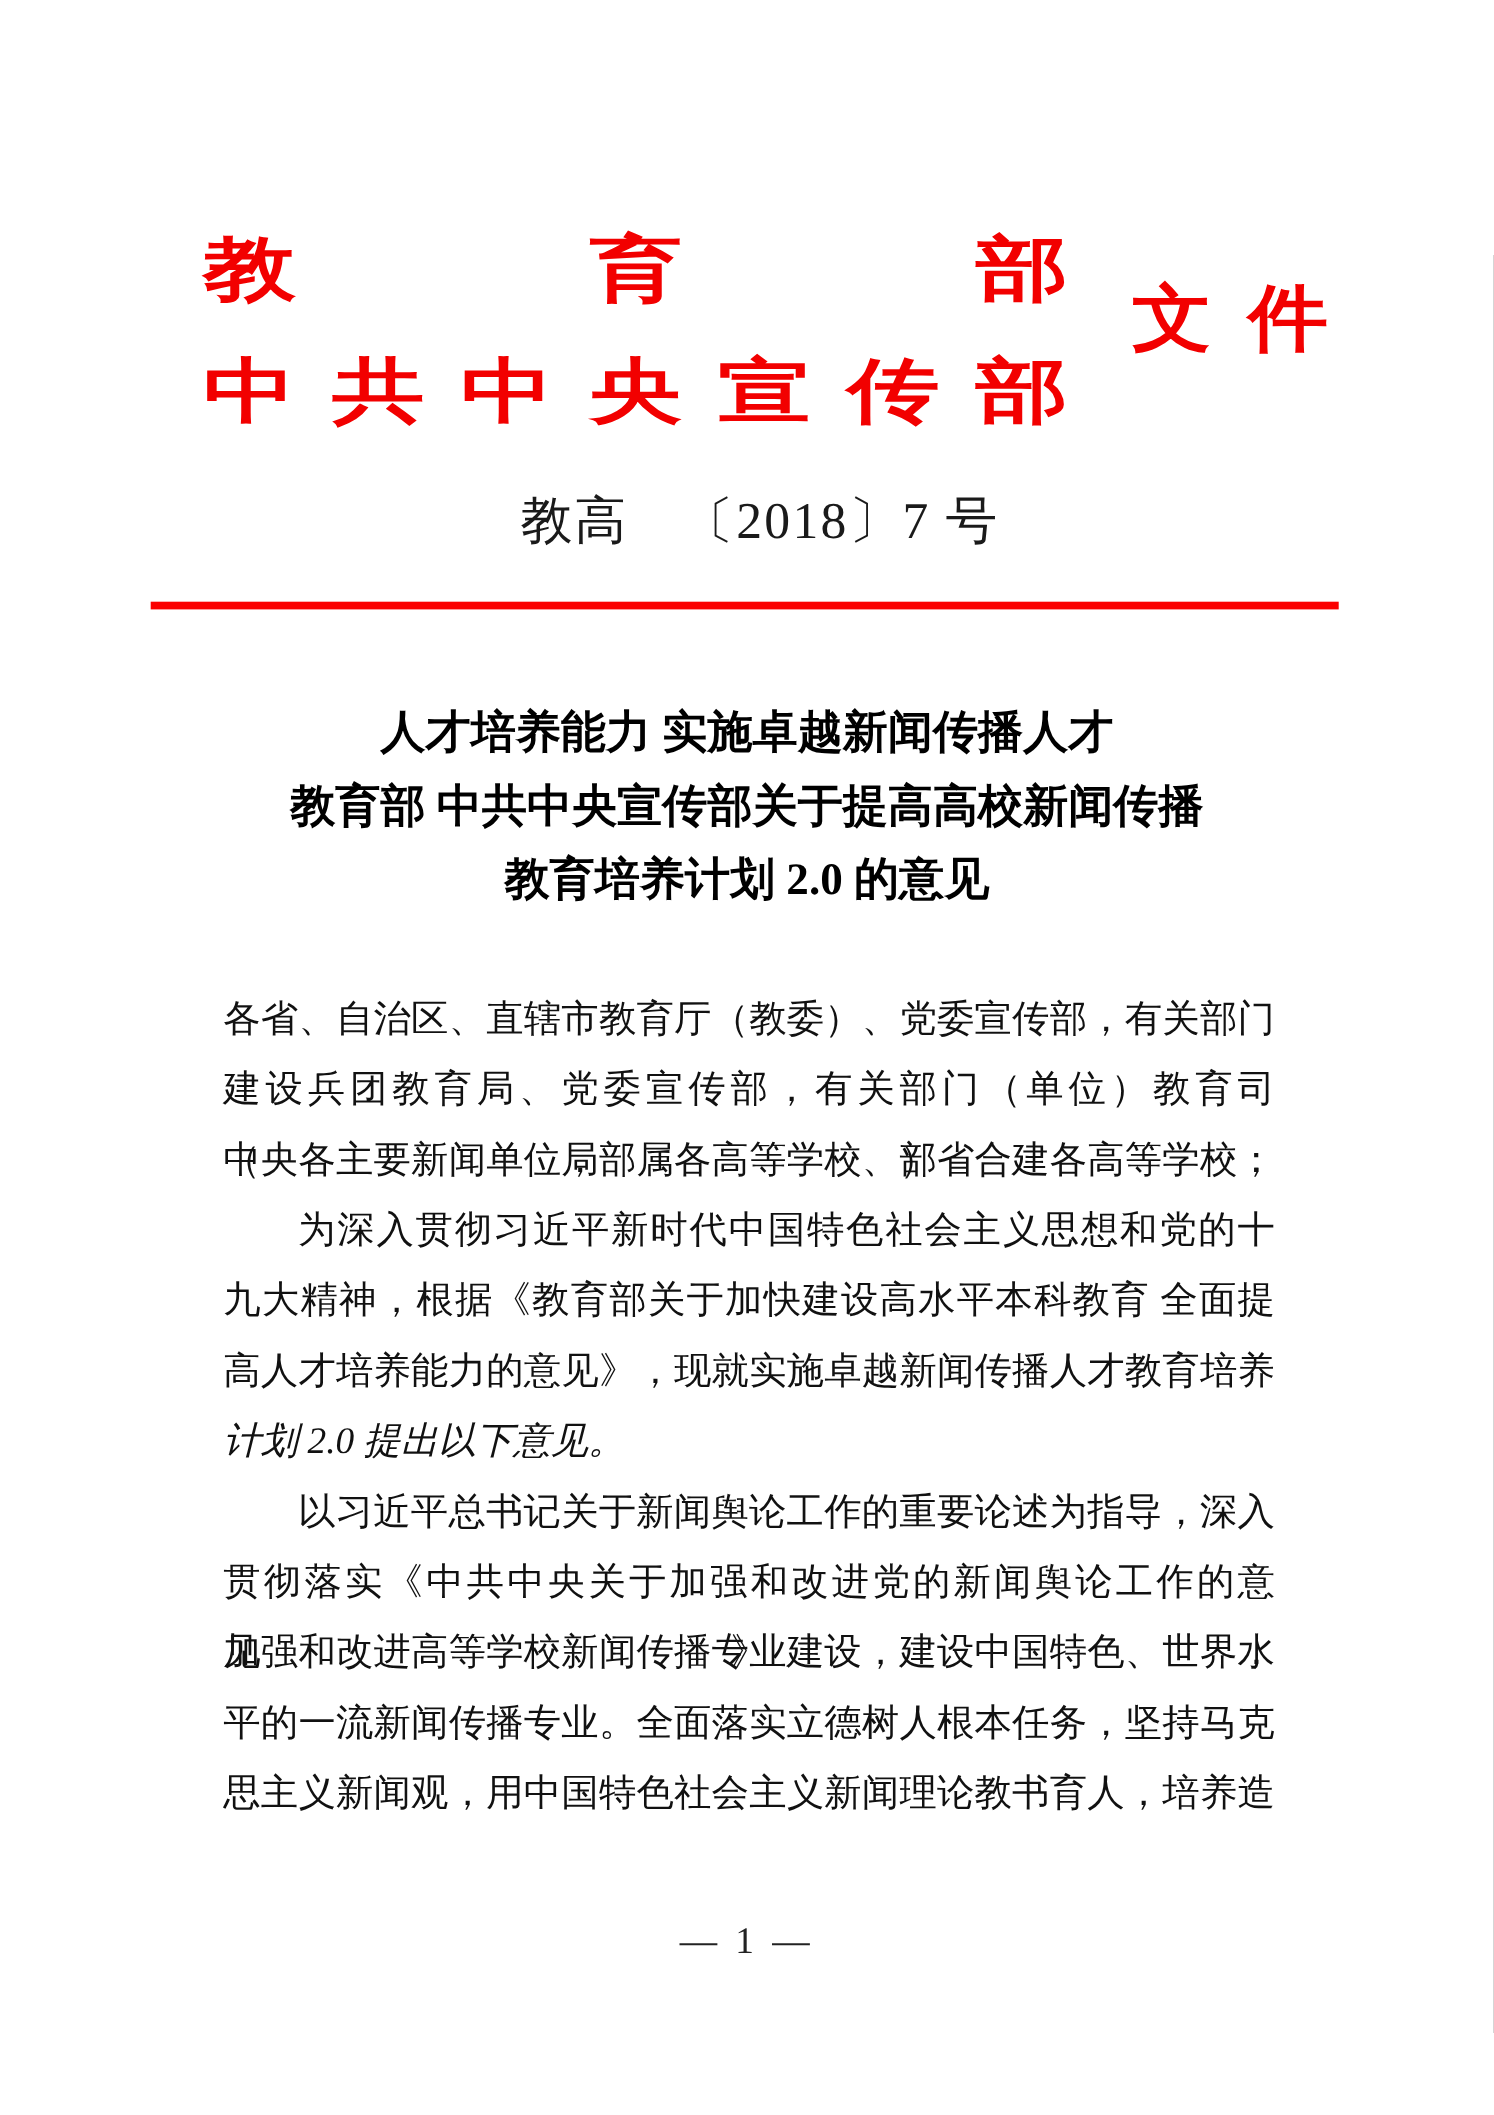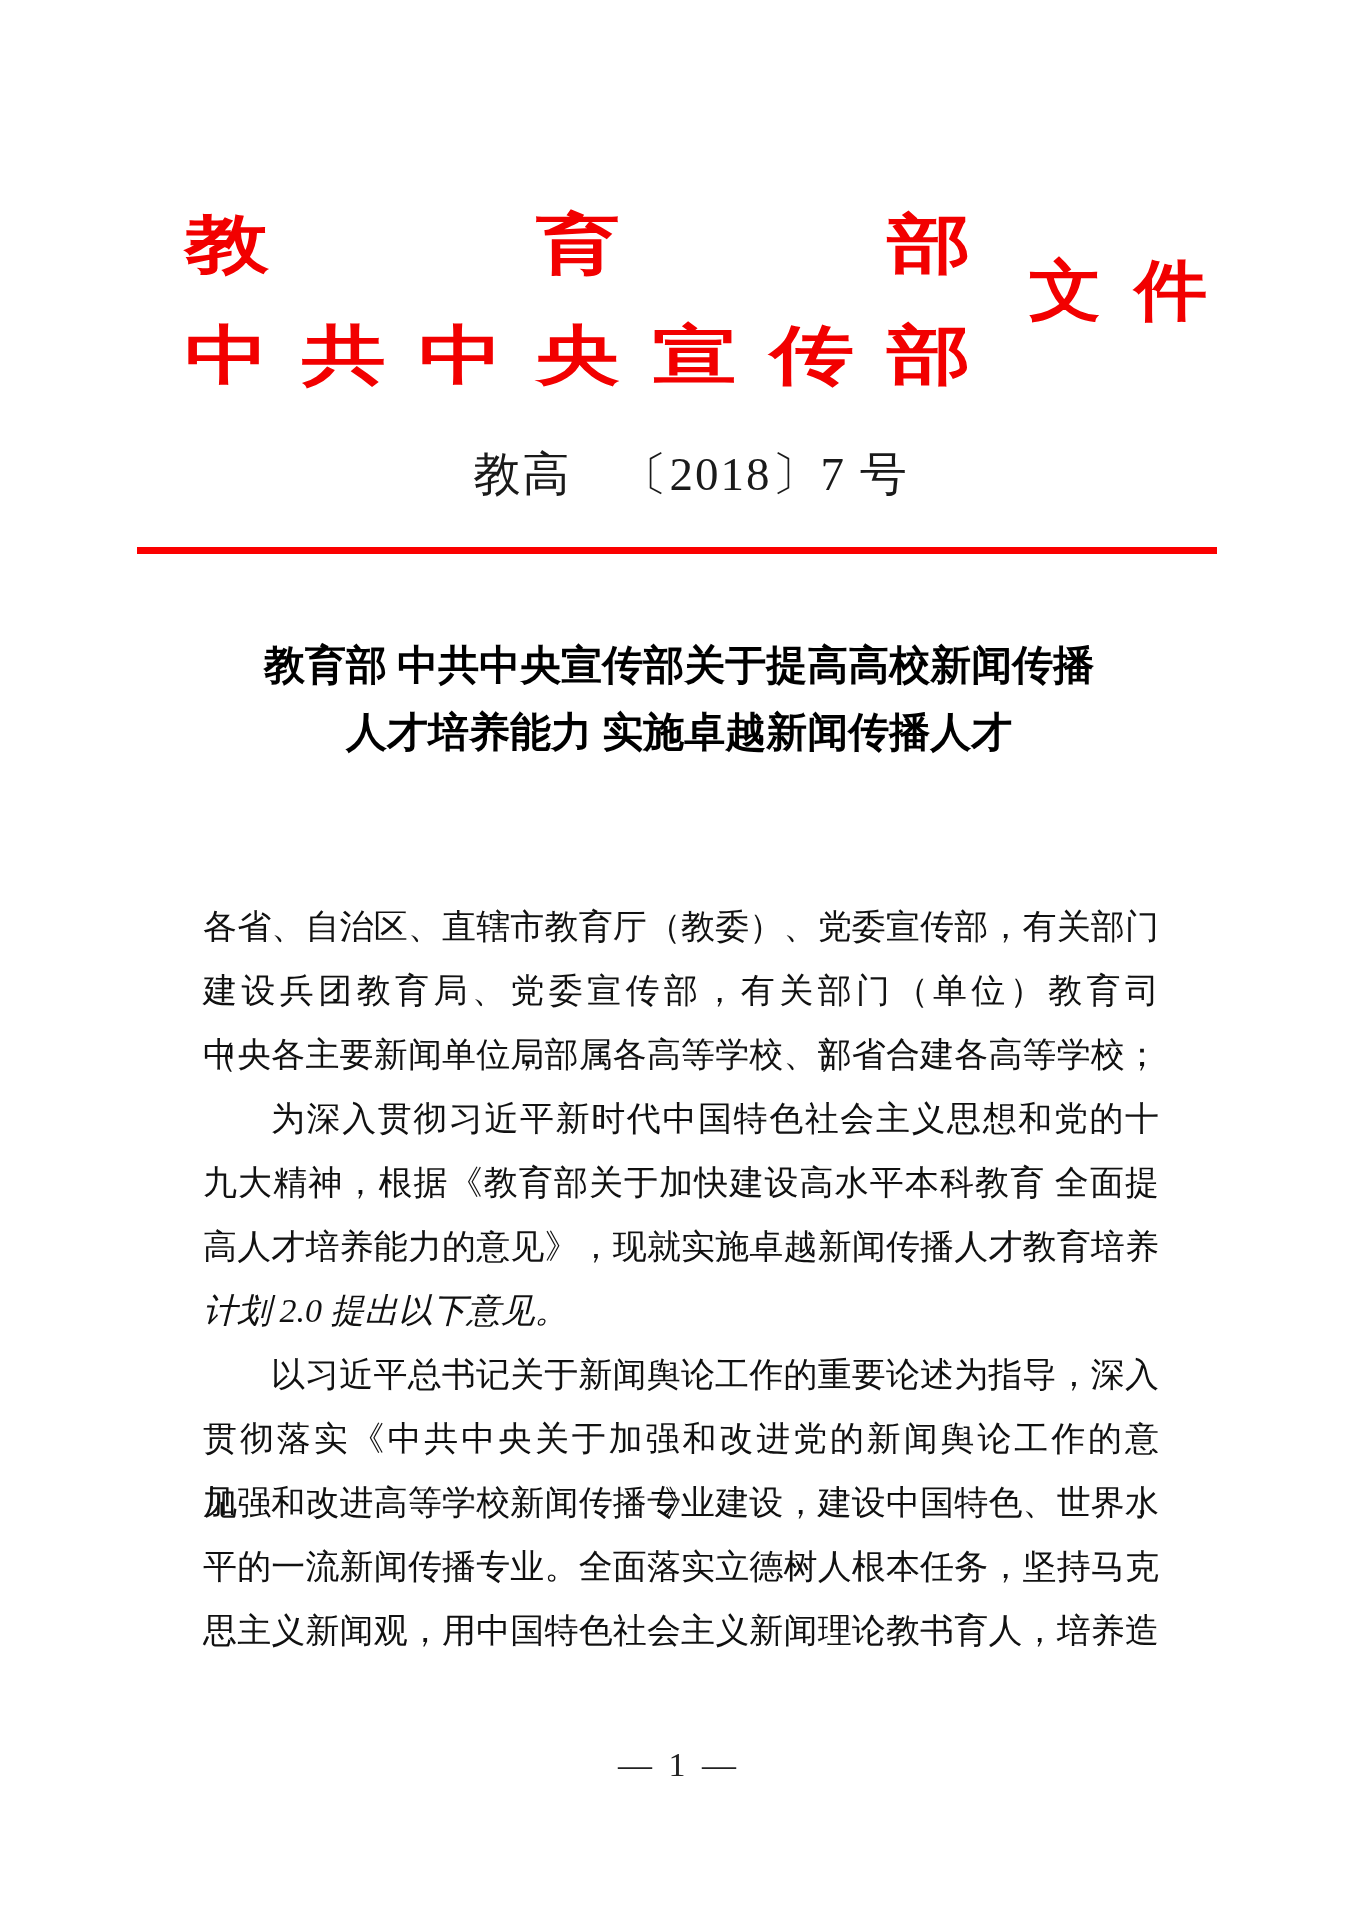--- a/index.html
+++ b/index.html
@@ -151,22 +151,23 @@
   <div class="doctype">
       <span>文</span>
       <span>件</span>
     </div>
 
   <div class="docnum">教高　〔2018〕7 号</div>
 
   <div class="rule"></div>
 
   <div class="title">
+      <div>人才培养能力 实施卓越新闻传播人才</div>
       <div>教育部 中共中央宣传部关于提高高校新闻传播</div>
-      <div>人才培养能力 实施卓越新闻传播人才</div>
+      <div>教育培养计划 2.0 的意见</div>
     </div>
 
   <div class="bodytext">
       <div class="bline just">各省、自治区、直辖市教育厅（教委）、党委宣传部，有关部门</div>
       <div class="bline just">建设兵团教育局、党委宣传部，有关部门（单位）教育司（局），</div>
       <div class="bline just">中央各主要新闻单位，部属各高等学校、部省合建各高等学校：</div>
       <div class="bline just indent">为深入贯彻习近平新时代中国特色社会主义思想和党的十</div>
       <div class="bline just">九大精神，根据《教育部关于加快建设高水平本科教育 全面提</div>
       <div class="bline just">高人才培养能力的意见》，现就实施卓越新闻传播人才教育培养</div>
       <div class="bline plain">计划 2.0 提出以下意见。</div>

